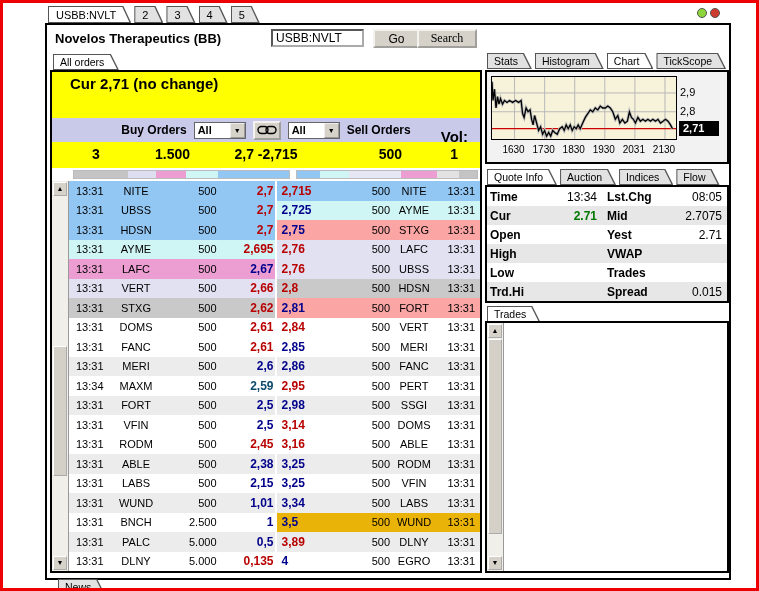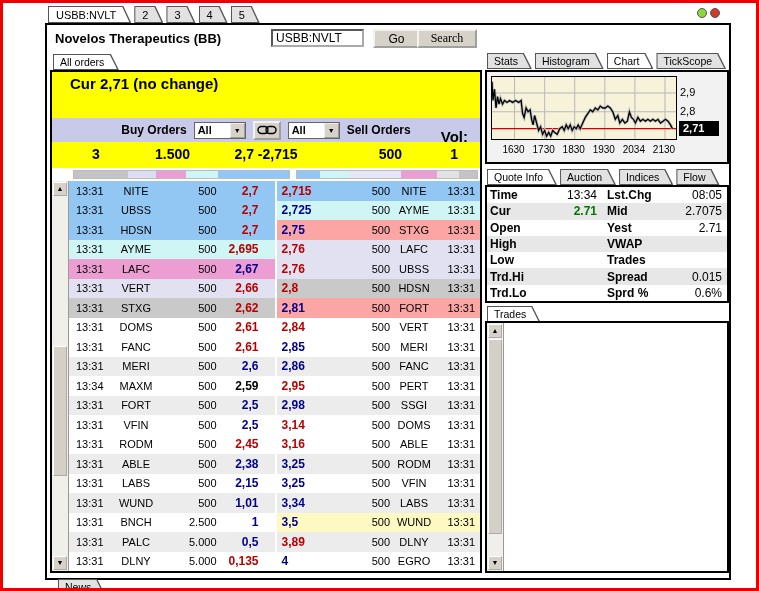--- a/index.html
+++ b/index.html
@@ -63,21 +63,21 @@
   .scroll-btn.up { top:1px; } .scroll-btn.down { bottom:1px; }
   .scroll-thumb { position:absolute; left:1px; width:14px; background:#d4d0c8; border:1px outset #fff; }
   .rows-wrap { flex:1; display:flex; flex-direction:column; }
   .book-row { flex:1; display:flex; font-size:11px; }
   .half { display:flex; align-items:center; }
   .half.buy { width:50%; }
   .half.sell { width:50%; border-left:2px solid #fff; }
   .c-time { width:40px; padding-left:7px; }
   .c-mm { width:54px; text-align:center; }
   .c-size { flex:1; text-align:right; }
-  .c-price-b { width:58px; text-align:right; padding-right:16px; font-weight:bold; font-size:12px; }
+  .c-price-b { width:58px; text-align:right; padding-right:1px; font-weight:bold; font-size:12px; }
   .c-price-a { width:56px; padding-left:5px; font-weight:bold; font-size:12px; }
   .c-size-a { flex:1; text-align:right; }
   .c-mm-a { width:48px; text-align:center; }
   .c-time-a { width:42px; text-align:right; padding-right:5px; }
 
   
   .chart-tabs { left:440px; top:28px; }
   .chart-panel { position:absolute; left:438px; top:45px; width:244px; height:94px; border:2px solid #000; background:#f2f2f2;text-decoration:underline; }
   .plot { position:absolute; left:4px; top:4px; width:186px; height:64px; border:1px solid #000; background:#f7f3da; }
   .ylab { position:absolute; left:193px; font-size:11px; }
@@ -336,21 +336,21 @@
               <span class="c-size-a">500</span>
               <span class="c-mm-a">FANC</span>
               <span class="c-time-a">13:31</span>
             </div>
           </div>
           <div class="book-row">
             <div class="half buy" style="background: rgb(255, 255, 255);">
               <span class="c-time">13:34</span>
               <span class="c-mm">MAXM</span>
               <span class="c-size">500</span>
-              <span class="c-price-b" style="color: #000000;">2,59</span>
+              <span class="c-price-b" style="color: #0c4a6e;">2,59</span>
             </div>
             <div class="half sell" style="background: rgb(255, 255, 255);">
               <span class="c-price-a" style="color: rgb(184, 0, 0);">2,95</span>
               <span class="c-size-a">500</span>
               <span class="c-mm-a">PERT</span>
               <span class="c-time-a">13:31</span>
             </div>
           </div>
           <div class="book-row">
             <div class="half buy" style="background: rgb(236, 236, 236);">
@@ -436,21 +436,21 @@
               <span class="c-time-a">13:31</span>
             </div>
           </div>
           <div class="book-row">
             <div class="half buy" style="background: rgb(255, 255, 255);">
               <span class="c-time">13:31</span>
               <span class="c-mm">BNCH</span>
               <span class="c-size">2.500</span>
               <span class="c-price-b" style="color: rgb(0, 0, 139);">1</span>
             </div>
-            <div class="half sell" style="background: #fef9c3;">
+            <div class="half sell" style="background: #eab308;">
               <span class="c-price-a" style="color: rgb(0, 0, 139);">3,5</span>
               <span class="c-size-a">500</span>
               <span class="c-mm-a">WUND</span>
               <span class="c-time-a">13:31</span>
             </div>
           </div>
           <div class="book-row">
             <div class="half buy" style="background: rgb(236, 236, 236);">
               <span class="c-time">13:31</span>
               <span class="c-mm">PALC</span>
@@ -513,21 +513,21 @@
     <div id="ylabs">
         <div class="ylab" style="top: 13.9697px;">2,9</div>
         <div class="ylab" style="top: 32.7576px;">2,8</div>
       </div>
     <div class="ylab-cur" id="ylab-cur" style="top: 48.6667px;">2,71</div>
     <div class="xlabs" id="xlabs">
         <div class="xlab" style="left: 7.56131px;">1630</div>
         <div class="xlab" style="left: 37.6431px;">1730</div>
         <div class="xlab" style="left: 67.7248px;">1830</div>
         <div class="xlab" style="left: 97.8065px;">1930</div>
-        <div class="xlab" style="left: 127.888px;">2034</div>
+        <div class="xlab" style="left: 127.888px;">2031</div>
         <div class="xlab" style="left: 157.97px;">2130</div>
       </div>
   </div>
 
   <div class="tabs-row small quote-tabs" id="quote-tabs">
       <div class="tab active">
         <span class="lbl">Quote Info</span>
       </div>
       <div class="tab">
         <span class="lbl">Auction</span>
@@ -569,26 +569,20 @@
         <span class="q-v1"></span>
         <span class="q-l2">Trades</span>
         <span class="q-v2"></span>
       </div>
       <div class="q-row alt">
         <span class="q-l1">Trd.Hi</span>
         <span class="q-v1"></span>
         <span class="q-l2">Spread</span>
         <span class="q-v2">0.015</span>
       </div>
-      <div class="q-row">
-        <span class="q-l1">Trd.Lo</span>
-        <span class="q-v1"></span>
-        <span class="q-l2">Sprd %</span>
-        <span class="q-v2">0.6%</span>
-      </div>
     </div>
 
   <div class="tabs-row small trades-tab" id="trades-tab">
       <div class="tab active">
         <span class="lbl">Trades</span>
       </div>
     </div>
   <div class="trades-panel">
     <div class="v-scroll">
       <div class="scroll-btn up">▲</div>

